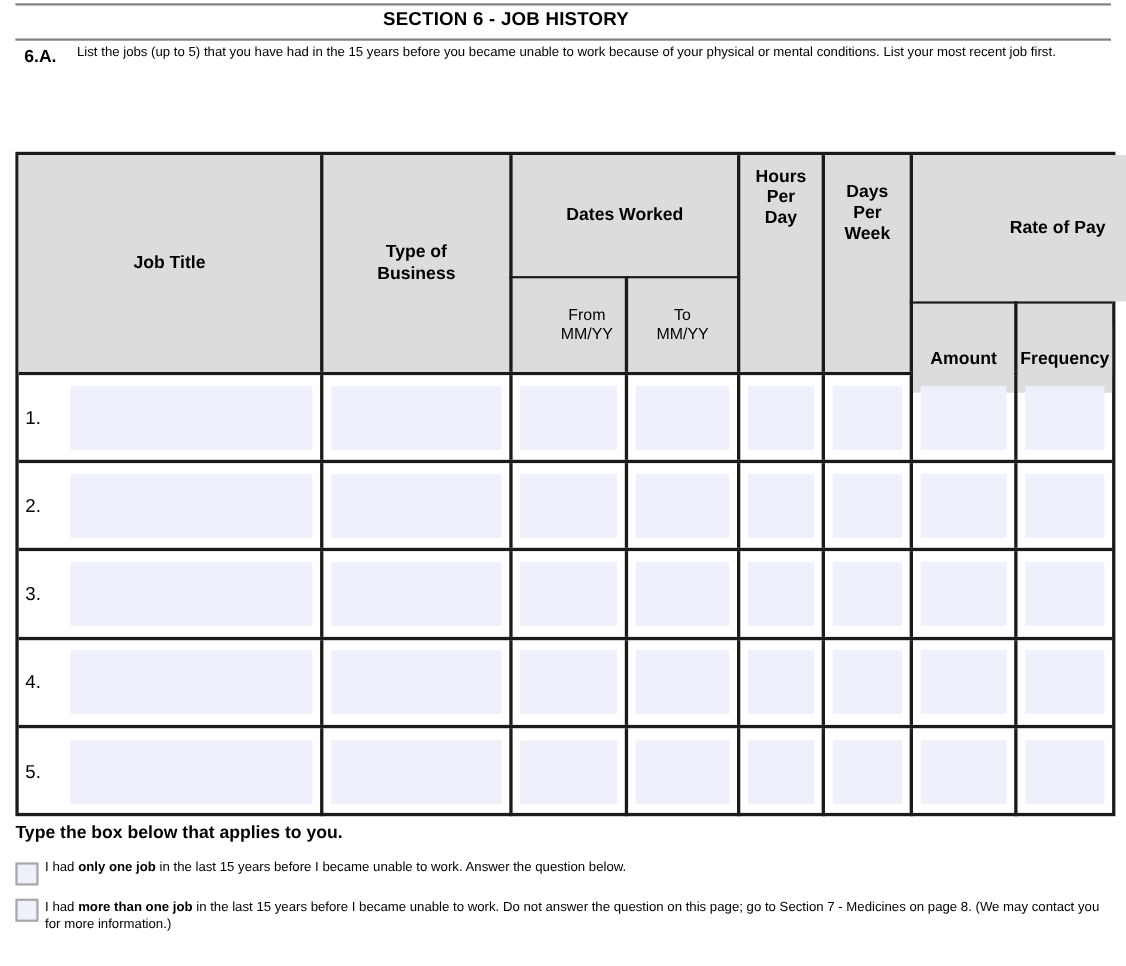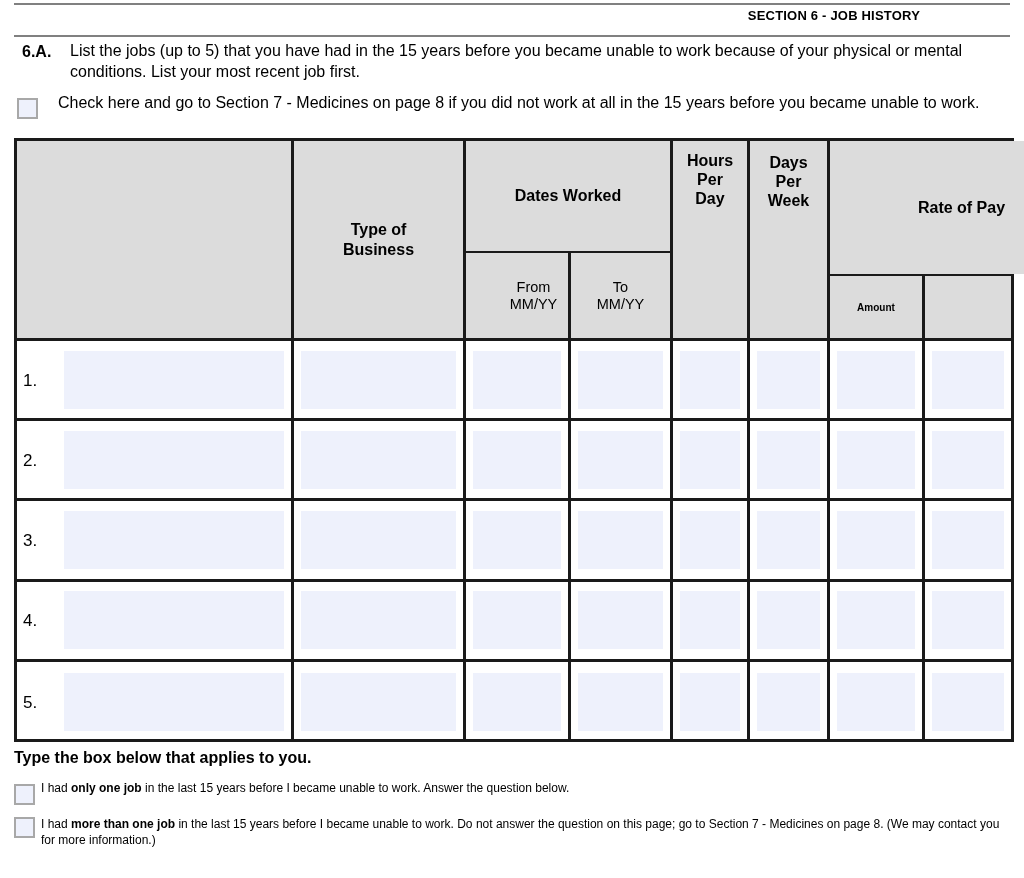--- a/index.html
+++ b/index.html
@@ -34,22 +34,22 @@
     height: 2px;
     background: #808080;
   }
 
   
   .section-title {
     position: absolute;
     left: 0;
     top: 8px;
     width: 920px;
-    text-align: right;
-    font-size: 13px;
+    text-align: center;
+    font-size: 17px;
     font-weight: bold;
     letter-spacing: 0.2px;
   }
 
   
   .qa-block {
     position: absolute;
     left: 10px;
     top: 40px;
     width: 1004px;
@@ -61,21 +61,21 @@
   }
   .qa-num {
     font-size: 16px;
     font-weight: bold;
     width: 48px;
     flex: 0 0 48px;
     line-height: 1.32;
     padding-top: 1px;
   }
   .qa-text {
-    font-size: 16px;
+    font-size: 12px;
     line-height: 1.32;
     flex: 1 1 auto;
   }
 
   .cb-row {
     display: flex;
     align-items: flex-start;
     margin-top: 10px;
   }
   .cb-slot {
@@ -127,21 +127,22 @@
     font-weight: bold;
     line-height: 1.2;
     padding: 0 3px;
   }
   .hcell.sub {
     font-weight: normal;
     font-size: 14.5px;
   }
   .hcell.subbold {
     font-weight: bold;
-    font-size: 10px;
+    font-size: 16px;
+    margin-top: 19px;
   }
   .vline {
     position: absolute;
     width: 3px;
     background: #1a1a1a;
     top: 0;
   }
   .hline {
     position: absolute;
     height: 2px;
@@ -221,32 +222,27 @@
 <div class="rule-top"></div>
 <div class="rule-under-title"></div>
 
 <div class="section-title">SECTION 6 - JOB HISTORY</div>
 
 <div class="qa-block">
   <div class="qa-row">
     <div class="qa-num">6.A.</div>
     <div class="qa-text">List the jobs (up to 5) that you have had in the 15 years before you became unable to work because of your physical or mental conditions. List your most recent job first.</div>
   </div>
-  <div class="cb-row">
-    <div class="cb-slot">
-      <span class="checkbox"></span>
-    </div>
-    <div class="cb-text">Check here and go to Section 7 - Medicines on page 8 if you did not work at all in the 15 years before you became unable to work.</div>
-  </div>
 </div>
 
 <div class="jh-table">
 
   <div class="jh-head">
 
+    <div class="hcell" style="left:0px; top:0px; width:274px; height:197px;">Job Title</div>
 
     <div class="hcell" style="left:277px; top:0px; width:169px; height:197px; flex-direction:column;">
       <span>Type of</span>
       <span>Business</span>
     </div>
 
     <div class="hcell" style="left:449px; top:0px; width:204px; height:110px;">Dates Worked</div>
 
     <div class="hcell sub" style="left:449px; top:113px; width:102px; height:84px; flex-direction:column;padding-left:36px;">
       <span>From</span>
@@ -257,30 +253,31 @@
       <span>To</span>
       <span>MM/YY</span>
     </div>
 
     <div class="hcell" style="left:656px; top:0px; width:74px; height:197px; flex-direction:column; align-items:center; justify-content:flex-start; padding-top:10px;">
       <span>Hours</span>
       <span>Per</span>
       <span>Day</span>
     </div>
 
-    <div class="hcell" style="left:733px; top:0px; width:77px; height:197px; flex-direction:column; align-items:center; justify-content:flex-start; padding-top:12px;">
+    <div class="hcell" style="left:733px; top:0px; width:77px; height:197px; flex-direction:column; align-items:center; justify-content:flex-start; padding-top:24px;">
       <span>Days</span>
       <span>Per</span>
       <span>Week</span>
     </div>
 
     <div class="hcell" style="left:854px; top:0px; width:181px; height:133px;">Rate of Pay</div>
 
     <div class="hcell subbold" style="left:813px; top:136px; width:92px; height:61px;">Amount</div>
 
+    <div class="hcell subbold" style="left:908px; top:136px; width:86px; height:61px;">Frequency</div>
 
     <div class="vline" style="left:274px; height:197px;"></div>
     <div class="vline" style="left:446px; height:197px;"></div>
     <div class="vline" style="left:551px; top:110px; height:87px;"></div>
     <div class="vline" style="left:653px; height:197px;"></div>
     <div class="vline" style="left:730px; height:197px;"></div>
     <div class="vline" style="left:810px; height:197px;"></div>
     <div class="vline" style="left:905px; top:133px; height:64px;"></div>
 
     <div class="hline" style="left:446px; top:110px; width:207px;"></div>

